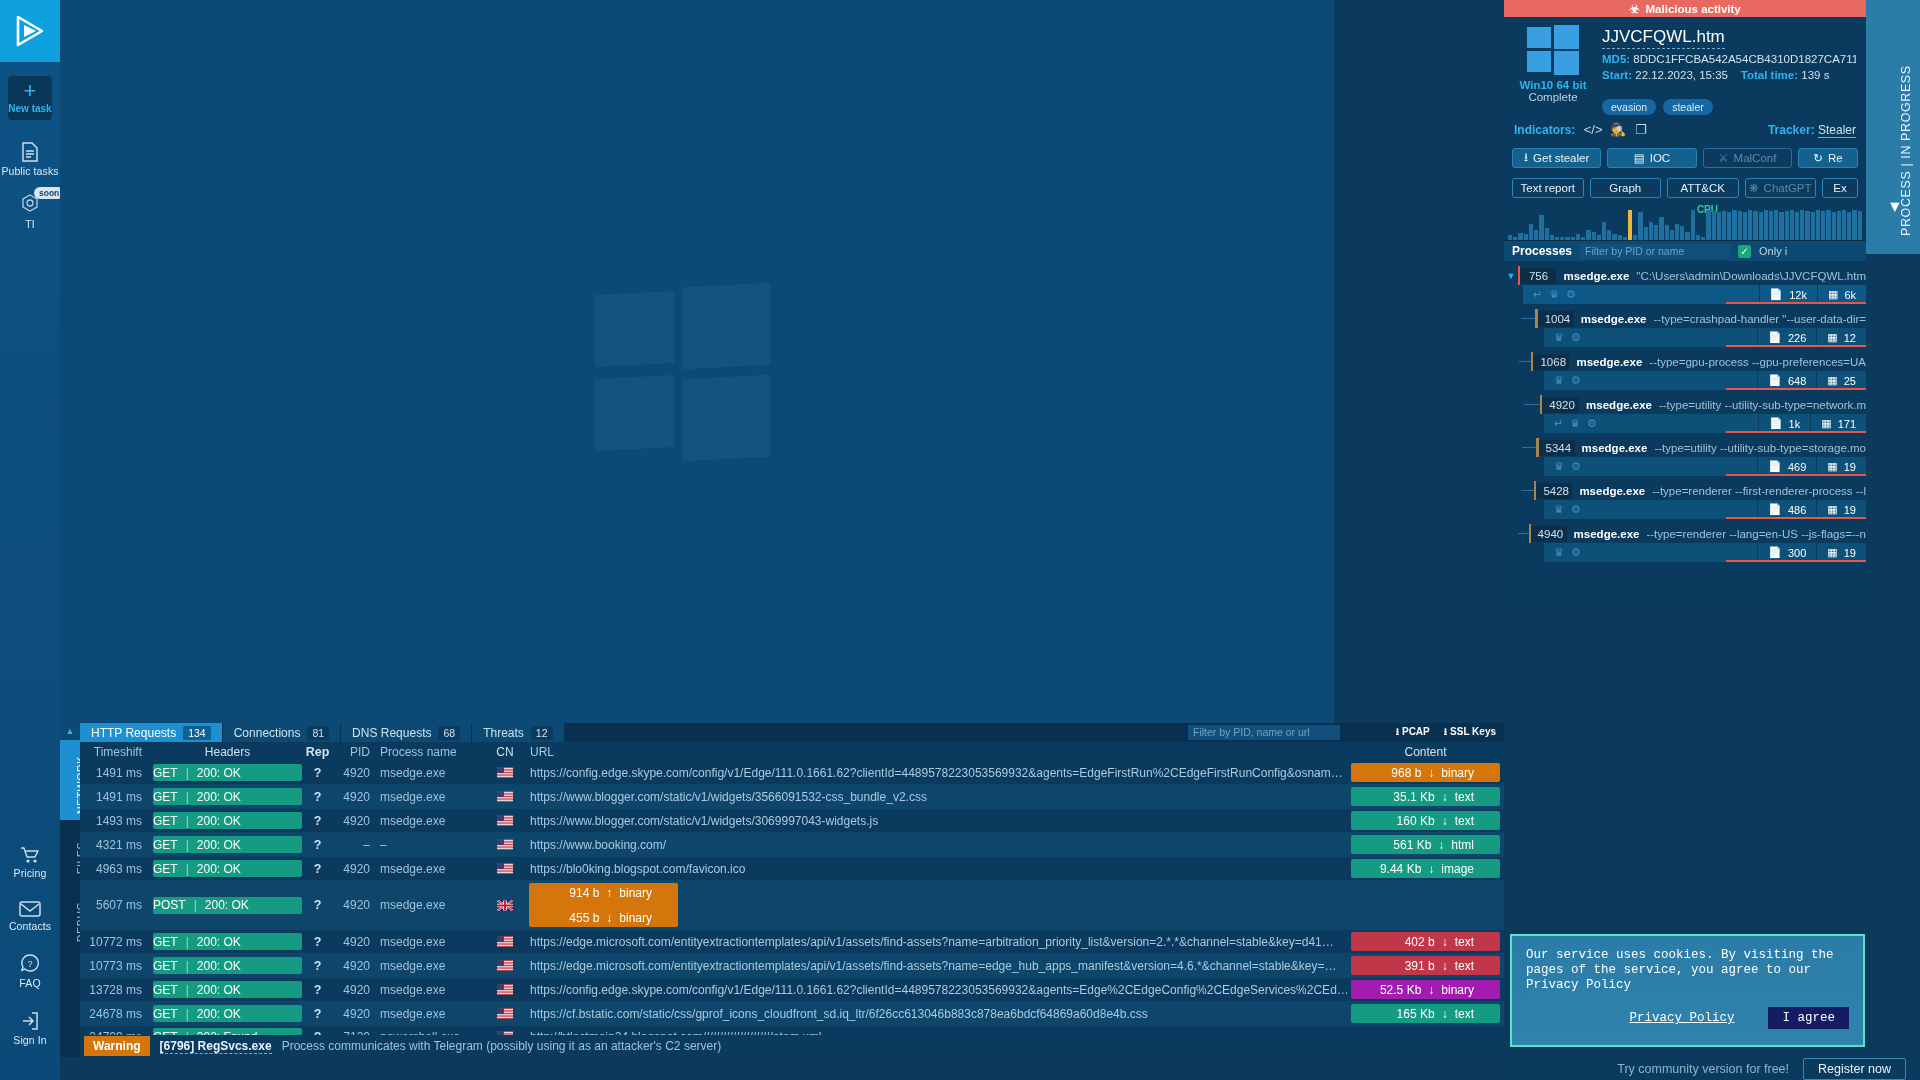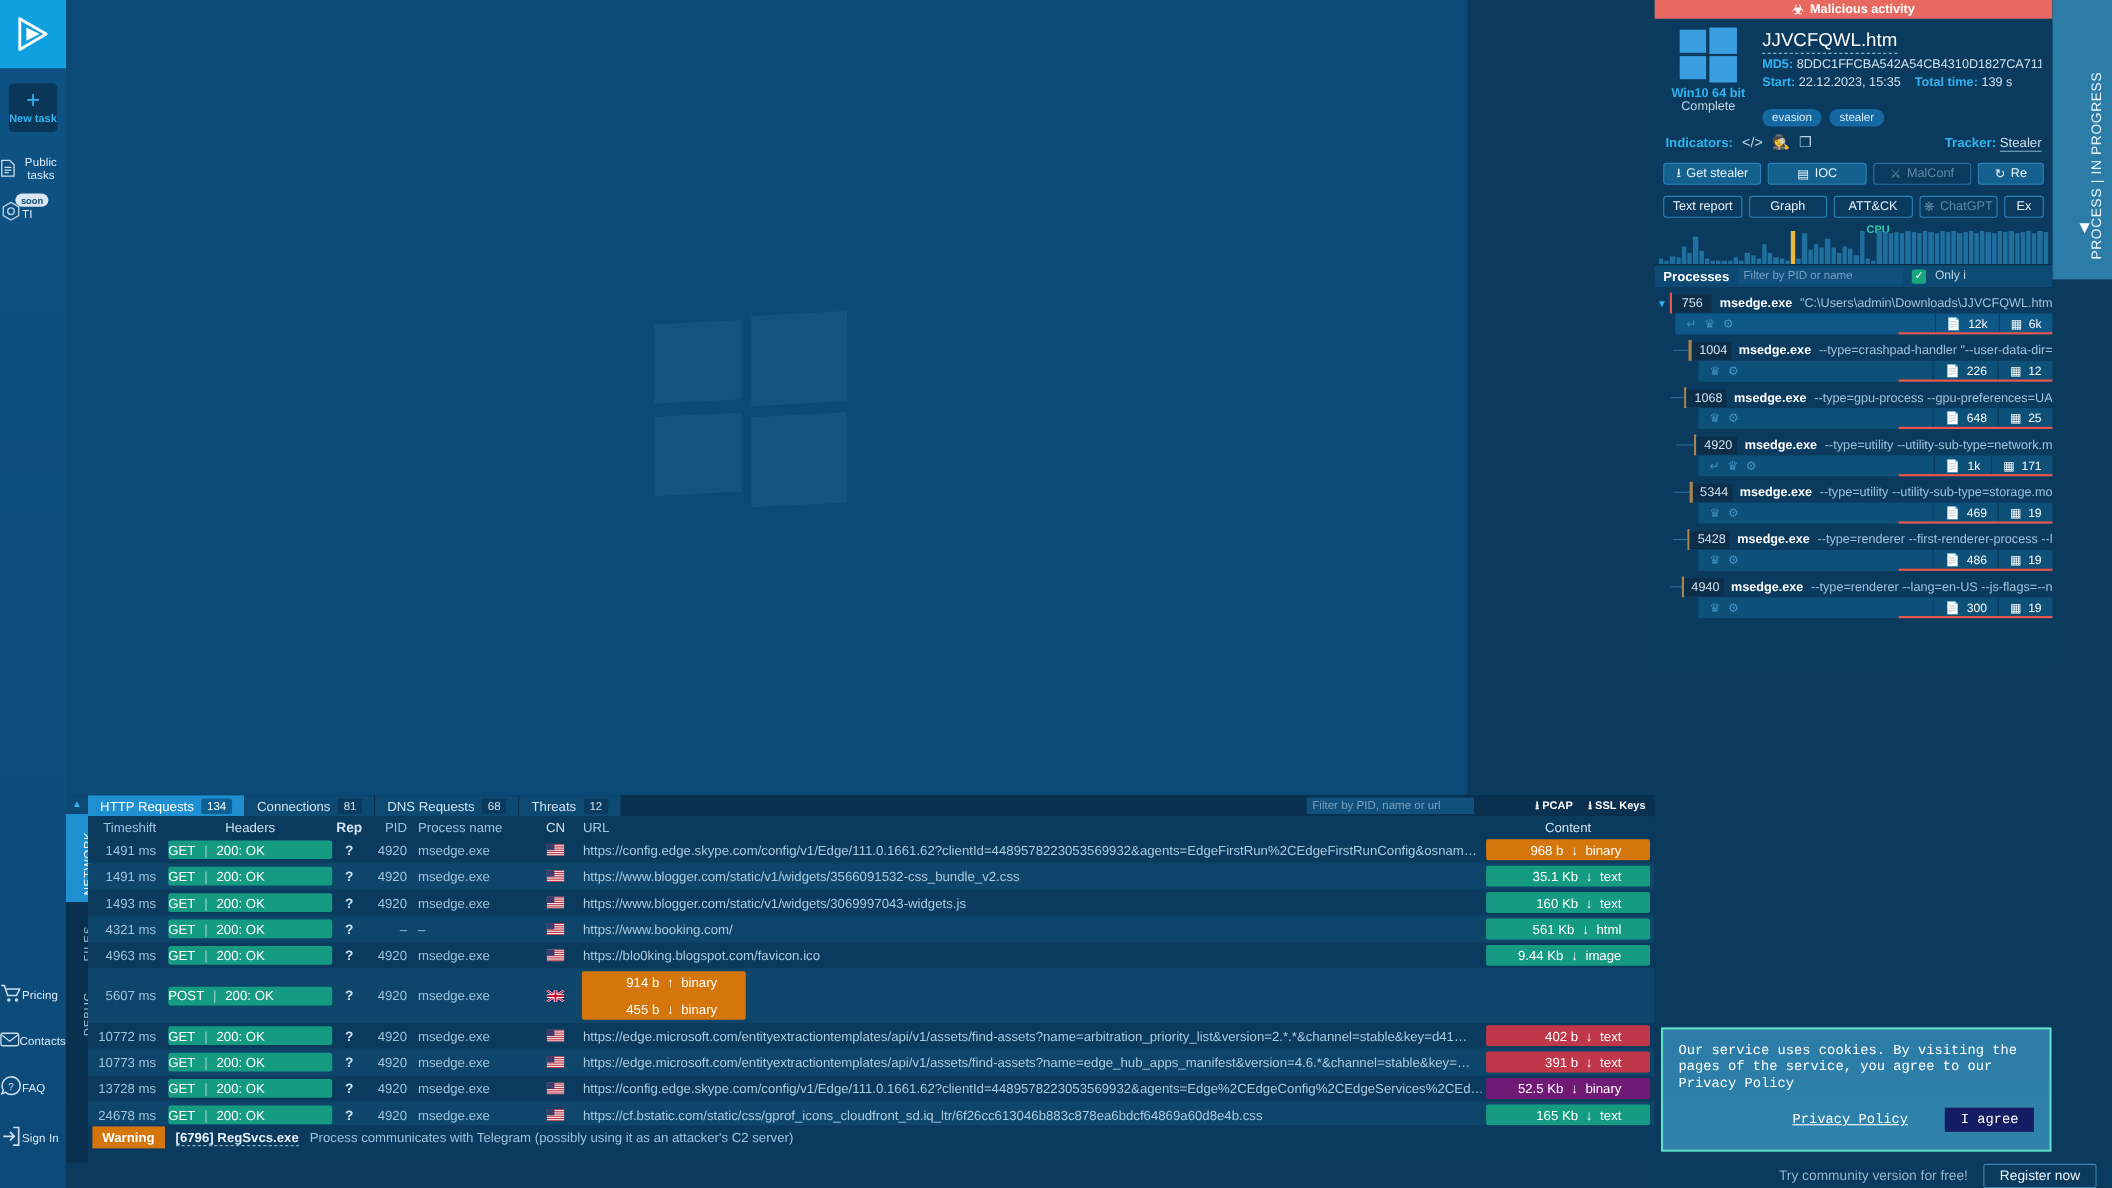--- a/index.html
+++ b/index.html
@@ -5,21 +5,21 @@
   * { box-sizing: border-box; margin:0; padding:0; }
   html,body { width:1920px; height:1080px; overflow:hidden; background:#0b3a5c;
     font-family:"Liberation Sans", sans-serif; -webkit-font-smoothing:antialiased; }
   body { position:relative; }
 
   
   #sidebar { position:absolute; left:0; top:0; width:60px; height:1080px;
     background:linear-gradient(180deg,#0e5285 0%,#0d4f80 35%,#0b4a78 100%); }
   #logo-box { width:60px; height:62px; background:#0fa0e0; display:flex;
     align-items:center; justify-content:center; }
-  .sb-item { width:60px; padding:6px 0 4px; display:flex; flex-direction:row;
+  .sb-item { width:60px; padding:6px 0 4px; display:flex; flex-direction:column;
     align-items:center; color:#e7f3fb; font-size:10.5px; cursor:pointer; }
   #newtask { margin:14px auto 0; width:44px; height:44px; border-radius:4px;
     background:#0a3658; display:flex; flex-direction:column; align-items:center;
     justify-content:center; }
   #newtask .plus { color:#2fb4ef; font-size:22px; line-height:16px; font-weight:300;}
   #newtask .lbl { color:#2fb4ef; font-size:10px; font-weight:bold; margin-top:4px;}
   .sb-ico { opacity:.92; margin-bottom:3px; }
   .sb-lbl { font-size:10.5px; color:#dceaf5; letter-spacing:.1px; text-align:center;}
   .soon-badge { position:absolute; transform:translate(14px,-6px); background:#d9e6ef;
     color:#0b4a78; font-size:8.5px; font-weight:bold; border-radius:7px; padding:1px 5px;}
@@ -157,21 +157,21 @@
   .c-ct    { width:157px; padding:2px 4px; display:flex; flex-direction:column;
              justify-content:center; gap:1px;}
   .badge   { width:100%; height:17px; border-radius:2px; color:#fff; font-size:12px;
              display:flex; align-items:center; justify-content:flex-start; gap:8px; }
   .b-get   { background:#169b83; }
   .ctline  { display:flex; align-items:center; justify-content:flex-end; gap:7px;
              padding-right:26px; width:100%; height:17px; color:#fff; font-size:12px;}
   .nodata  { color:#8fb4cc; text-align:center; width:100%; font-size:13px; }
   .flag { width:16px; height:11px; position:relative; overflow:hidden; display:block; }
 
-  #statusbar { position:absolute; left:20px; bottom:12px; right:0; height:22px;
+  #statusbar { position:absolute; left:20px; bottom:0; right:0; height:22px;
     background:#0a3a5e; display:flex; align-items:center; gap:10px; padding-left:4px;}
   #warn { background:#d4760c; color:#fff; font-size:12px; font-weight:bold;
     padding:3px 9px; }
   #warn-proc { color:#e8f3fb; font-size:12px; font-weight:bold;
     border-bottom:1px dashed #7fa8c2; }
   #warn-txt { color:#9fc3db; font-size:12px; }
 
   
   #bottomright { position:absolute; left:1504px; top:1057px; width:416px; height:23px;
     background:#0a3a5e; display:flex; align-items:center; justify-content:flex-end;
@@ -1016,21 +1016,21 @@
               <rect y="18.5" width="60" height="3.1"></rect>
               <rect y="24.6" width="60" height="3.1"></rect>
               <rect y="30.8" width="60" height="3.1"></rect>
               <rect y="36.9" width="60" height="3.1"></rect>
             </g>
             <rect width="26" height="21.5" fill="#3C3B6E"></rect>
           </svg>
         </div>
         <div class="c-url">https://config.edge.skype.com/config/v1/Edge/111.0.1661.62?clientId=4489578223053569932&amp;agents=Edge%2CEdgeConfig%2CEdgeServices%2CEd…</div>
         <div class="c-ct">
-          <div class="badge" style="background:#701a75;height:auto;flex-direction:column;padding:1px 0">
+          <div class="badge" style="background:#a21caf;height:auto;flex-direction:column;padding:1px 0">
             <span class="ctline">
               <span>52.5 Kb</span>
               <span>↓</span>
               <span>binary</span>
             </span>
           </div>
         </div>
       </div>
       <div class="trow alt">
         <div class="c-ts">24678 ms</div>

